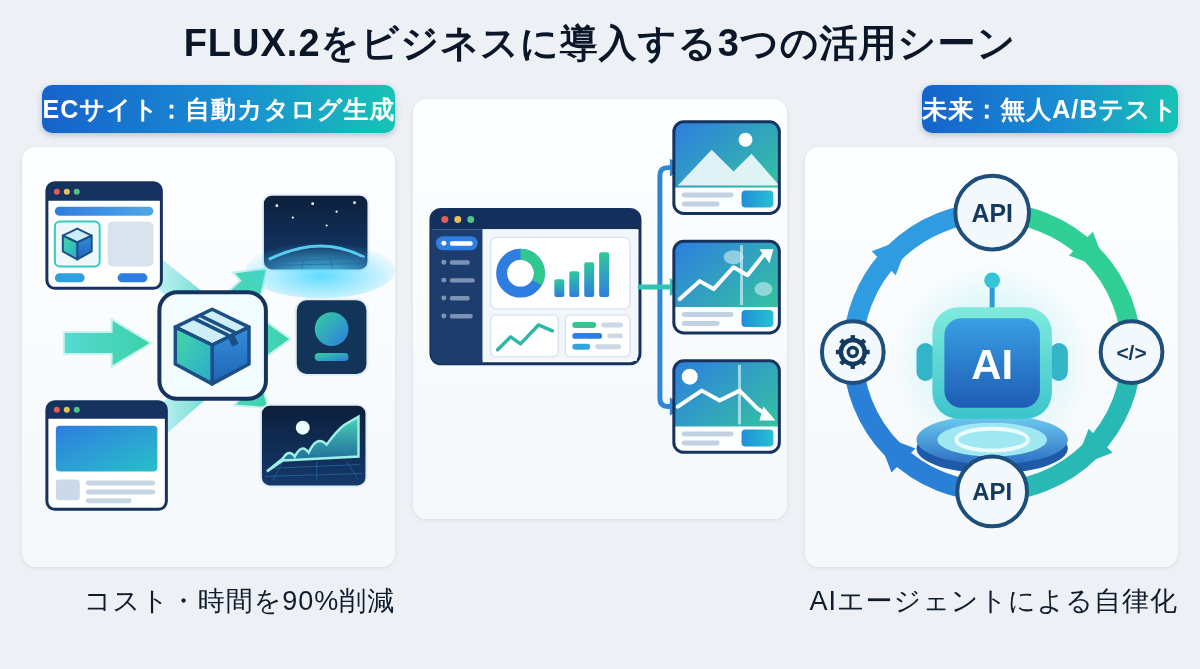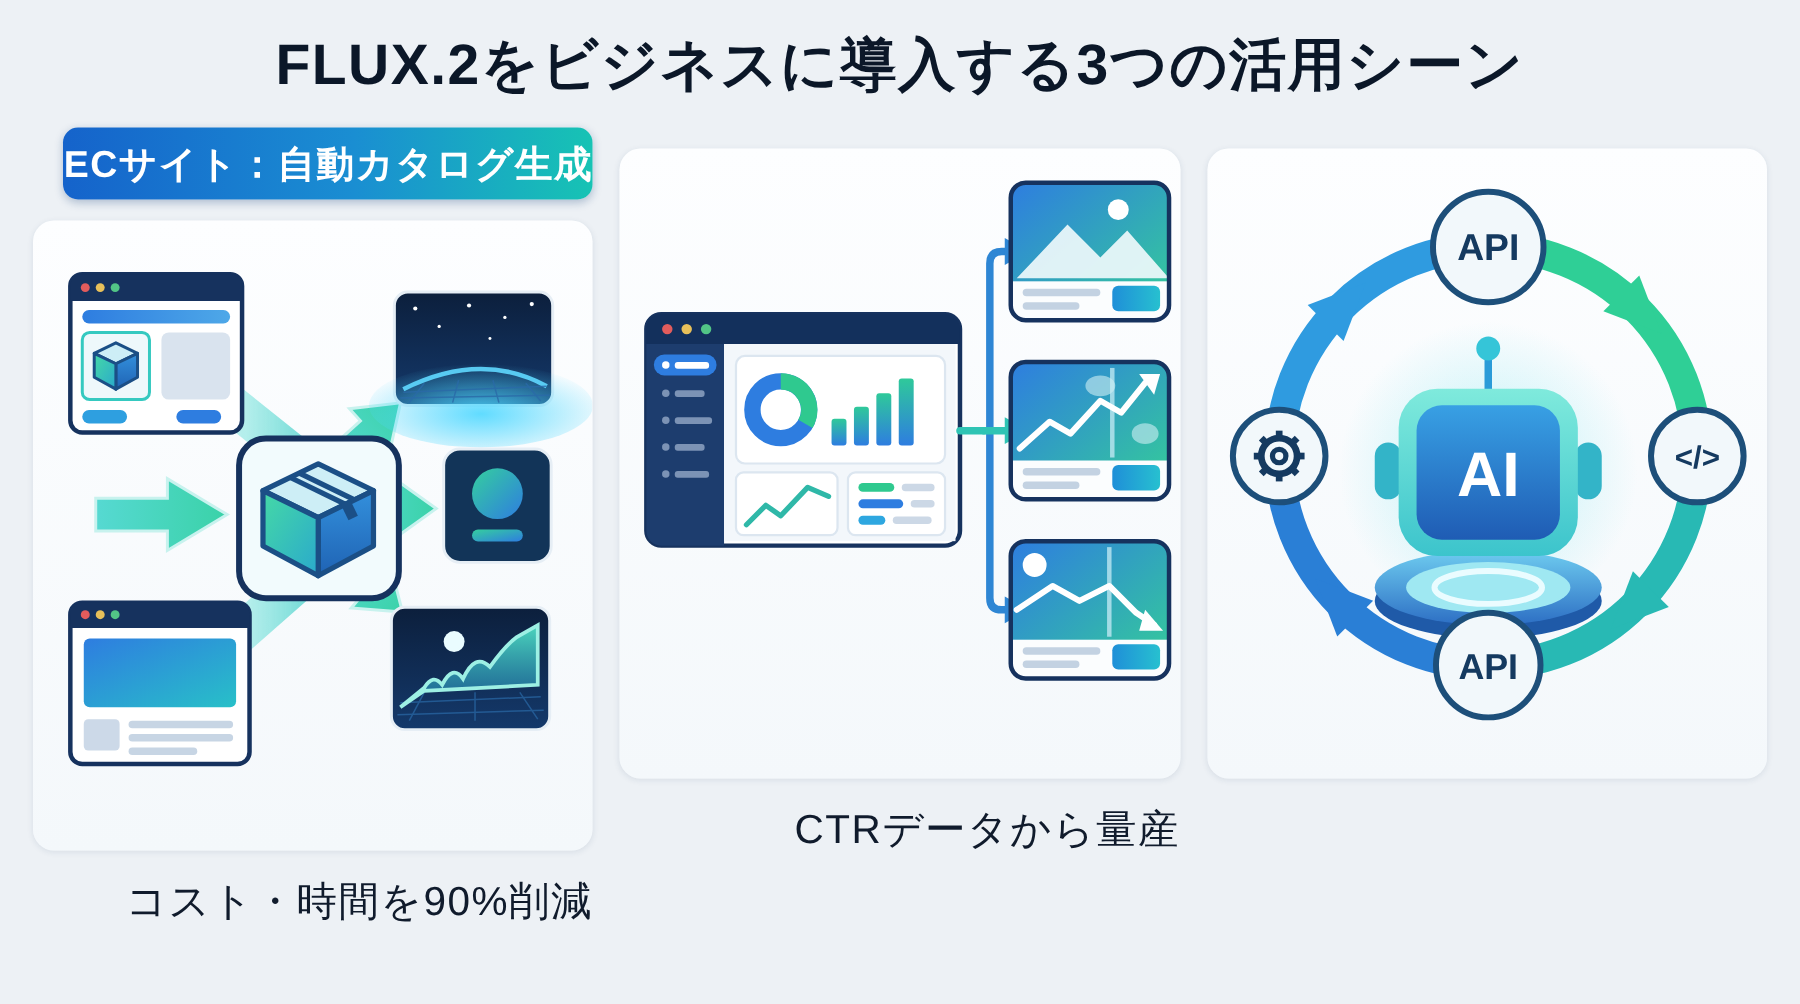--- a/index.html
+++ b/index.html
@@ -337,24 +337,24 @@
               <polygon points="352,308 364,322 348,322" fill="#ffffff"></polygon>
               <rect x="262" y="328" width="106" height="26" fill="#fbfdfe"></rect>
               <rect x="270" y="333" width="52" height="5" rx="2.5" fill="#c3d2e2"></rect>
               <rect x="270" y="342" width="38" height="5" rx="2.5" fill="#c3d2e2"></rect>
               <rect x="330" y="331" width="32" height="17" rx="4" fill="url(#m-btn)"></rect>
             </g>
             <rect x="262" y="262" width="106" height="92" rx="10" fill="none" stroke="#16325e" stroke-width="3"></rect>
           </g>
         </svg>
       </div>
-      <div class="caption">CTRデータから量産</div>
     </div>
 
     <div class="column">
+      <div class="badge">未来：無人A/Bテスト</div>
       <div class="art">
         <svg viewBox="0 0 375 420">
           <defs>
             <radialGradient id="r-glow" cx=".5" cy=".5" r=".5">
               <stop offset="0" stop-color="#7fe6f0" stop-opacity=".5"></stop>
                 <stop offset="1" stop-color="#7fe6f0" stop-opacity="0"></stop>
             </radialGradient>
             <linearGradient id="r-head" x1="0" y1="0" x2="0" y2="1">
               <stop offset="0" stop-color="#7feadc"></stop>
                 <stop offset="1" stop-color="#3cc4cc"></stop>
@@ -423,16 +423,17 @@
                   <line x1="60" y1="205" x2="65" y2="205"></line>
                 <line x1="36" y1="193" x2="39.5" y2="196.5"></line>
                   <line x1="56.5" y1="213.5" x2="60" y2="217"></line>
                 <line x1="60" y1="193" x2="56.5" y2="196.5"></line>
                   <line x1="39.5" y1="213.5" x2="36" y2="217"></line>
               </g>
             </g>
           </g>
         </svg>
       </div>
+      <div class="caption">AIエージェントによる自律化</div>
     </div>
 
   </div>
 </div>
 
 </body></html>

